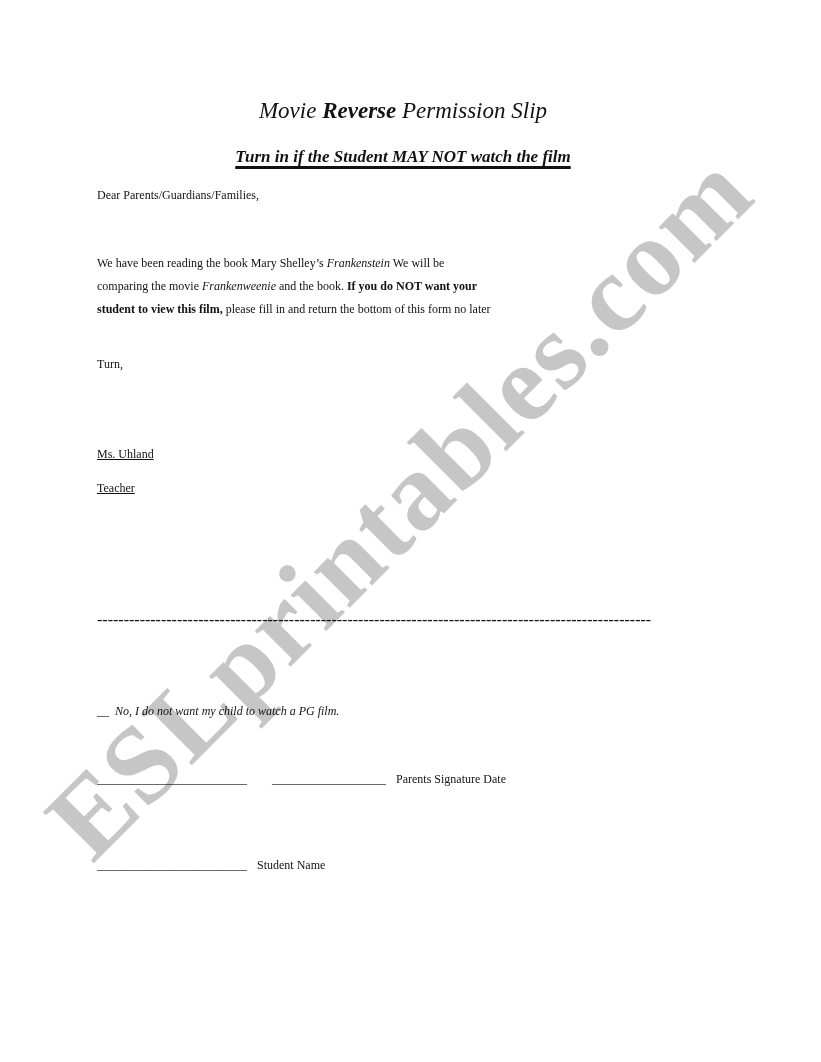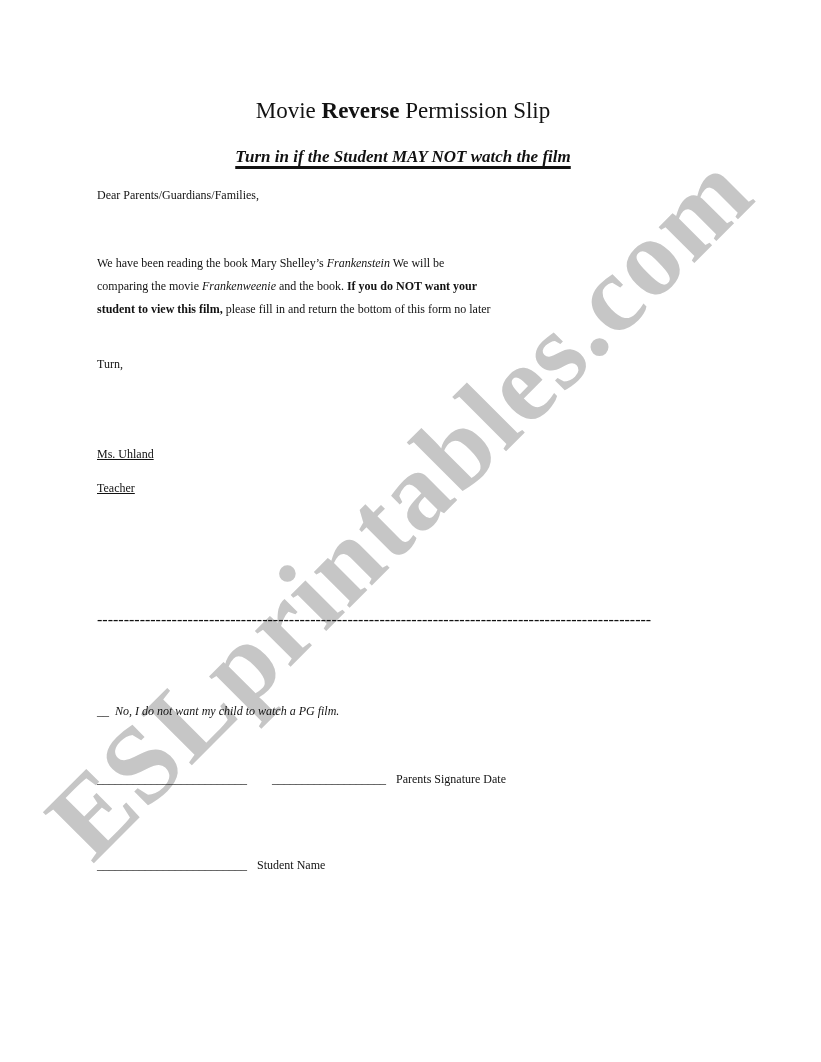--- a/index.html
+++ b/index.html
@@ -25,20 +25,21 @@
     z-index:0;
     user-select:none;
   }
   .content { position:relative; z-index:1; }
   .abs { position:absolute; }
   .title {
     left:97px; top:95px; width:612px;
     text-align:center;
     font-size:23px; line-height:32px;
     white-space:pre;
+    font-style:italic;
   }
   .subtitle {
     left:97px; top:140px; width:612px;
     text-align:center;
     font-size:17px; line-height:34px;
     font-weight:bold; font-style:italic;
     white-space:pre;
   }
   .subtitle .u {
     text-decoration:underline;

